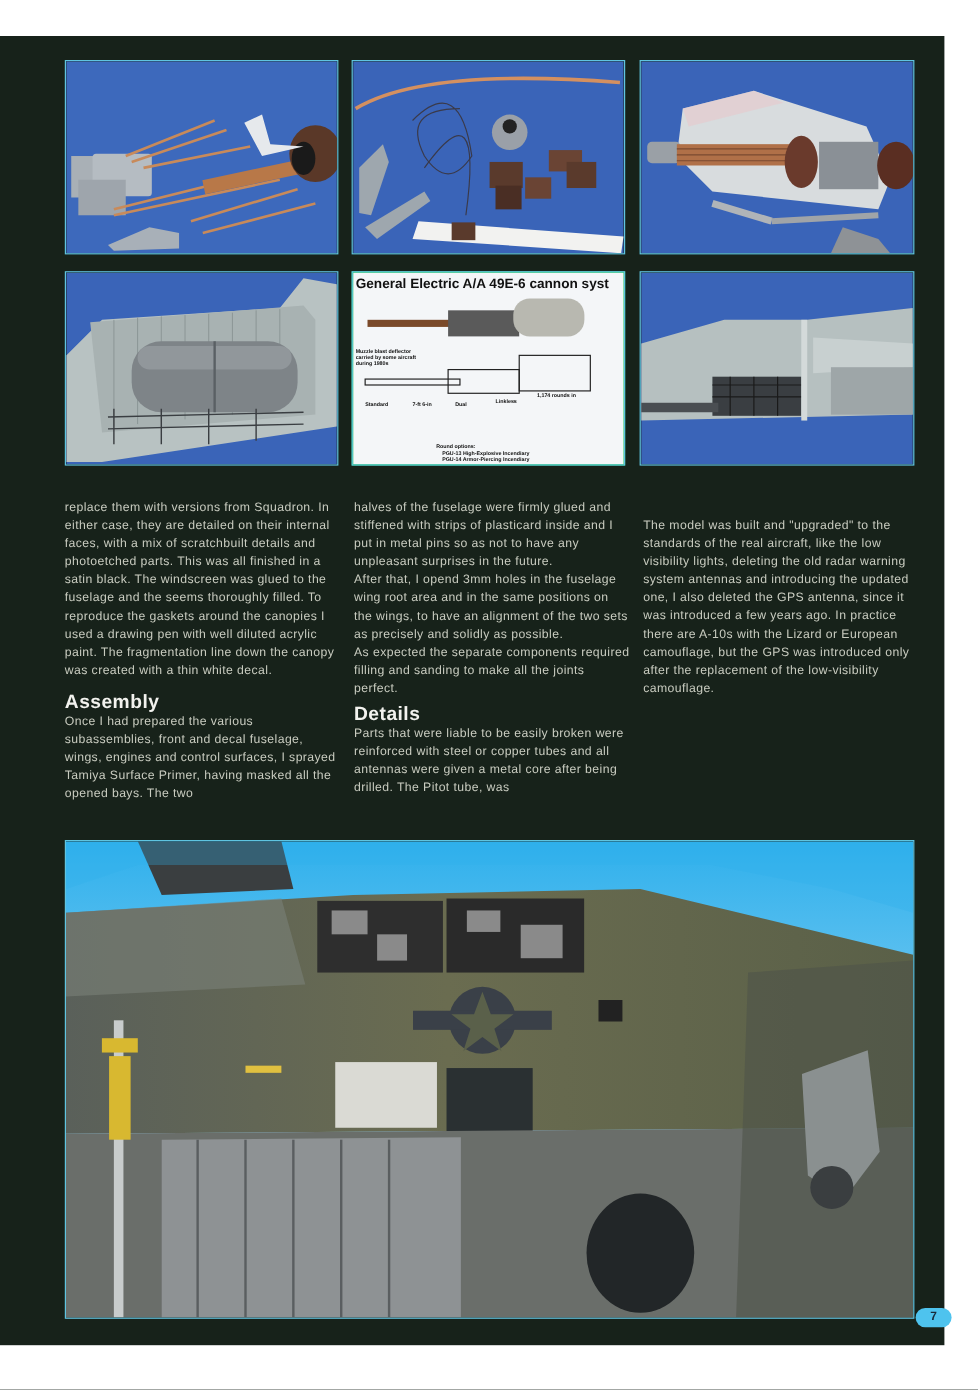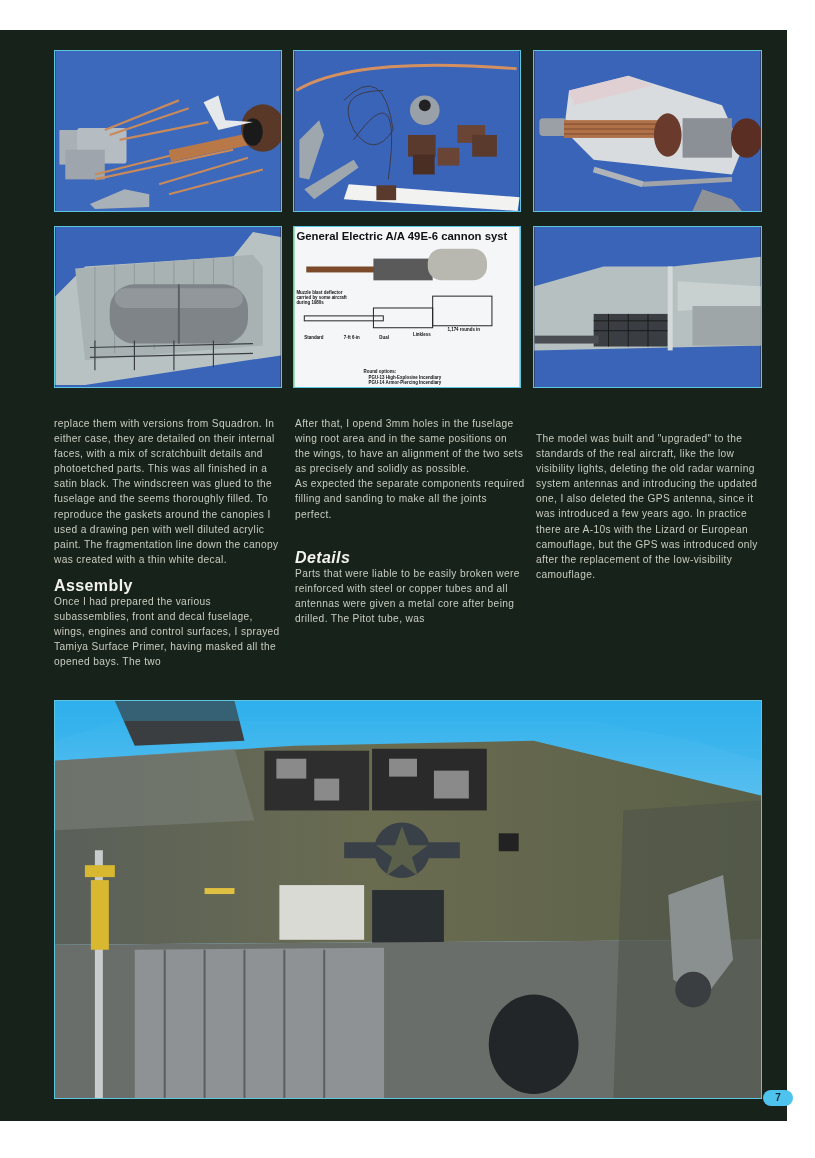--- a/index.html
+++ b/index.html
@@ -155,23 +155,24 @@
   </svg>
 </div>
 
 <div class="col" style="left:54px;">
   <p>replace them with versions from Squadron. In either case, they are detailed on their internal faces, with a mix of scratchbuilt details and photoetched parts. This was all finished in a satin black. The windscreen was glued to the fuselage and the seems thoroughly filled. To reproduce the gaskets around the canopies I used a drawing pen with well diluted acrylic paint. The fragmentation line down the canopy was created with a thin white decal.</p>
   <h3>Assembly</h3>
   <p>Once I had prepared the various subassemblies, front and decal fuselage, wings, engines and control surfaces, I sprayed Tamiya Surface Primer, having masked all the opened bays. The two</p>
 </div>
 
 <div class="col" style="left:295px;">
+  <p>halves of the fuselage were firmly glued and stiffened with strips of plasticard inside and I put in metal pins so as not to have any unpleasant surprises in the future.</p>
   <p>After that, I opend 3mm holes in the fuselage wing root area and in the same positions on the wings, to have an alignment of the two sets as precisely and solidly as possible.</p>
   <p>As expected the separate components required filling and sanding to make all the joints perfect.</p>
-  <h3 style="margin-top:28px;font-style:italic;">Details</h3>
+  <h3 style="margin-top:6px;">Details</h3>
   <p>Parts that were liable to be easily broken were reinforced with steel or copper tubes and all antennas were given a metal core after being drilled. The Pitot tube, was</p>
 </div>
 
 <div class="col" style="left:536px;">
   <p class="gap">The model was built and "upgraded" to the standards of the real aircraft, like the low visibility lights, deleting the old radar warning system antennas and introducing the updated one, I also deleted the GPS antenna, since it was introduced a few years ago. In practice there are A-10s with the Lizard or European camouflage, but the GPS was introduced only after the replacement of the low-visibility camouflage.</p>
 </div>
 
 <div class="photo" style="left:54px;top:700px;width:708px;height:399px;">
   <svg viewBox="0 0 708 399" preserveAspectRatio="none">
     <defs>

